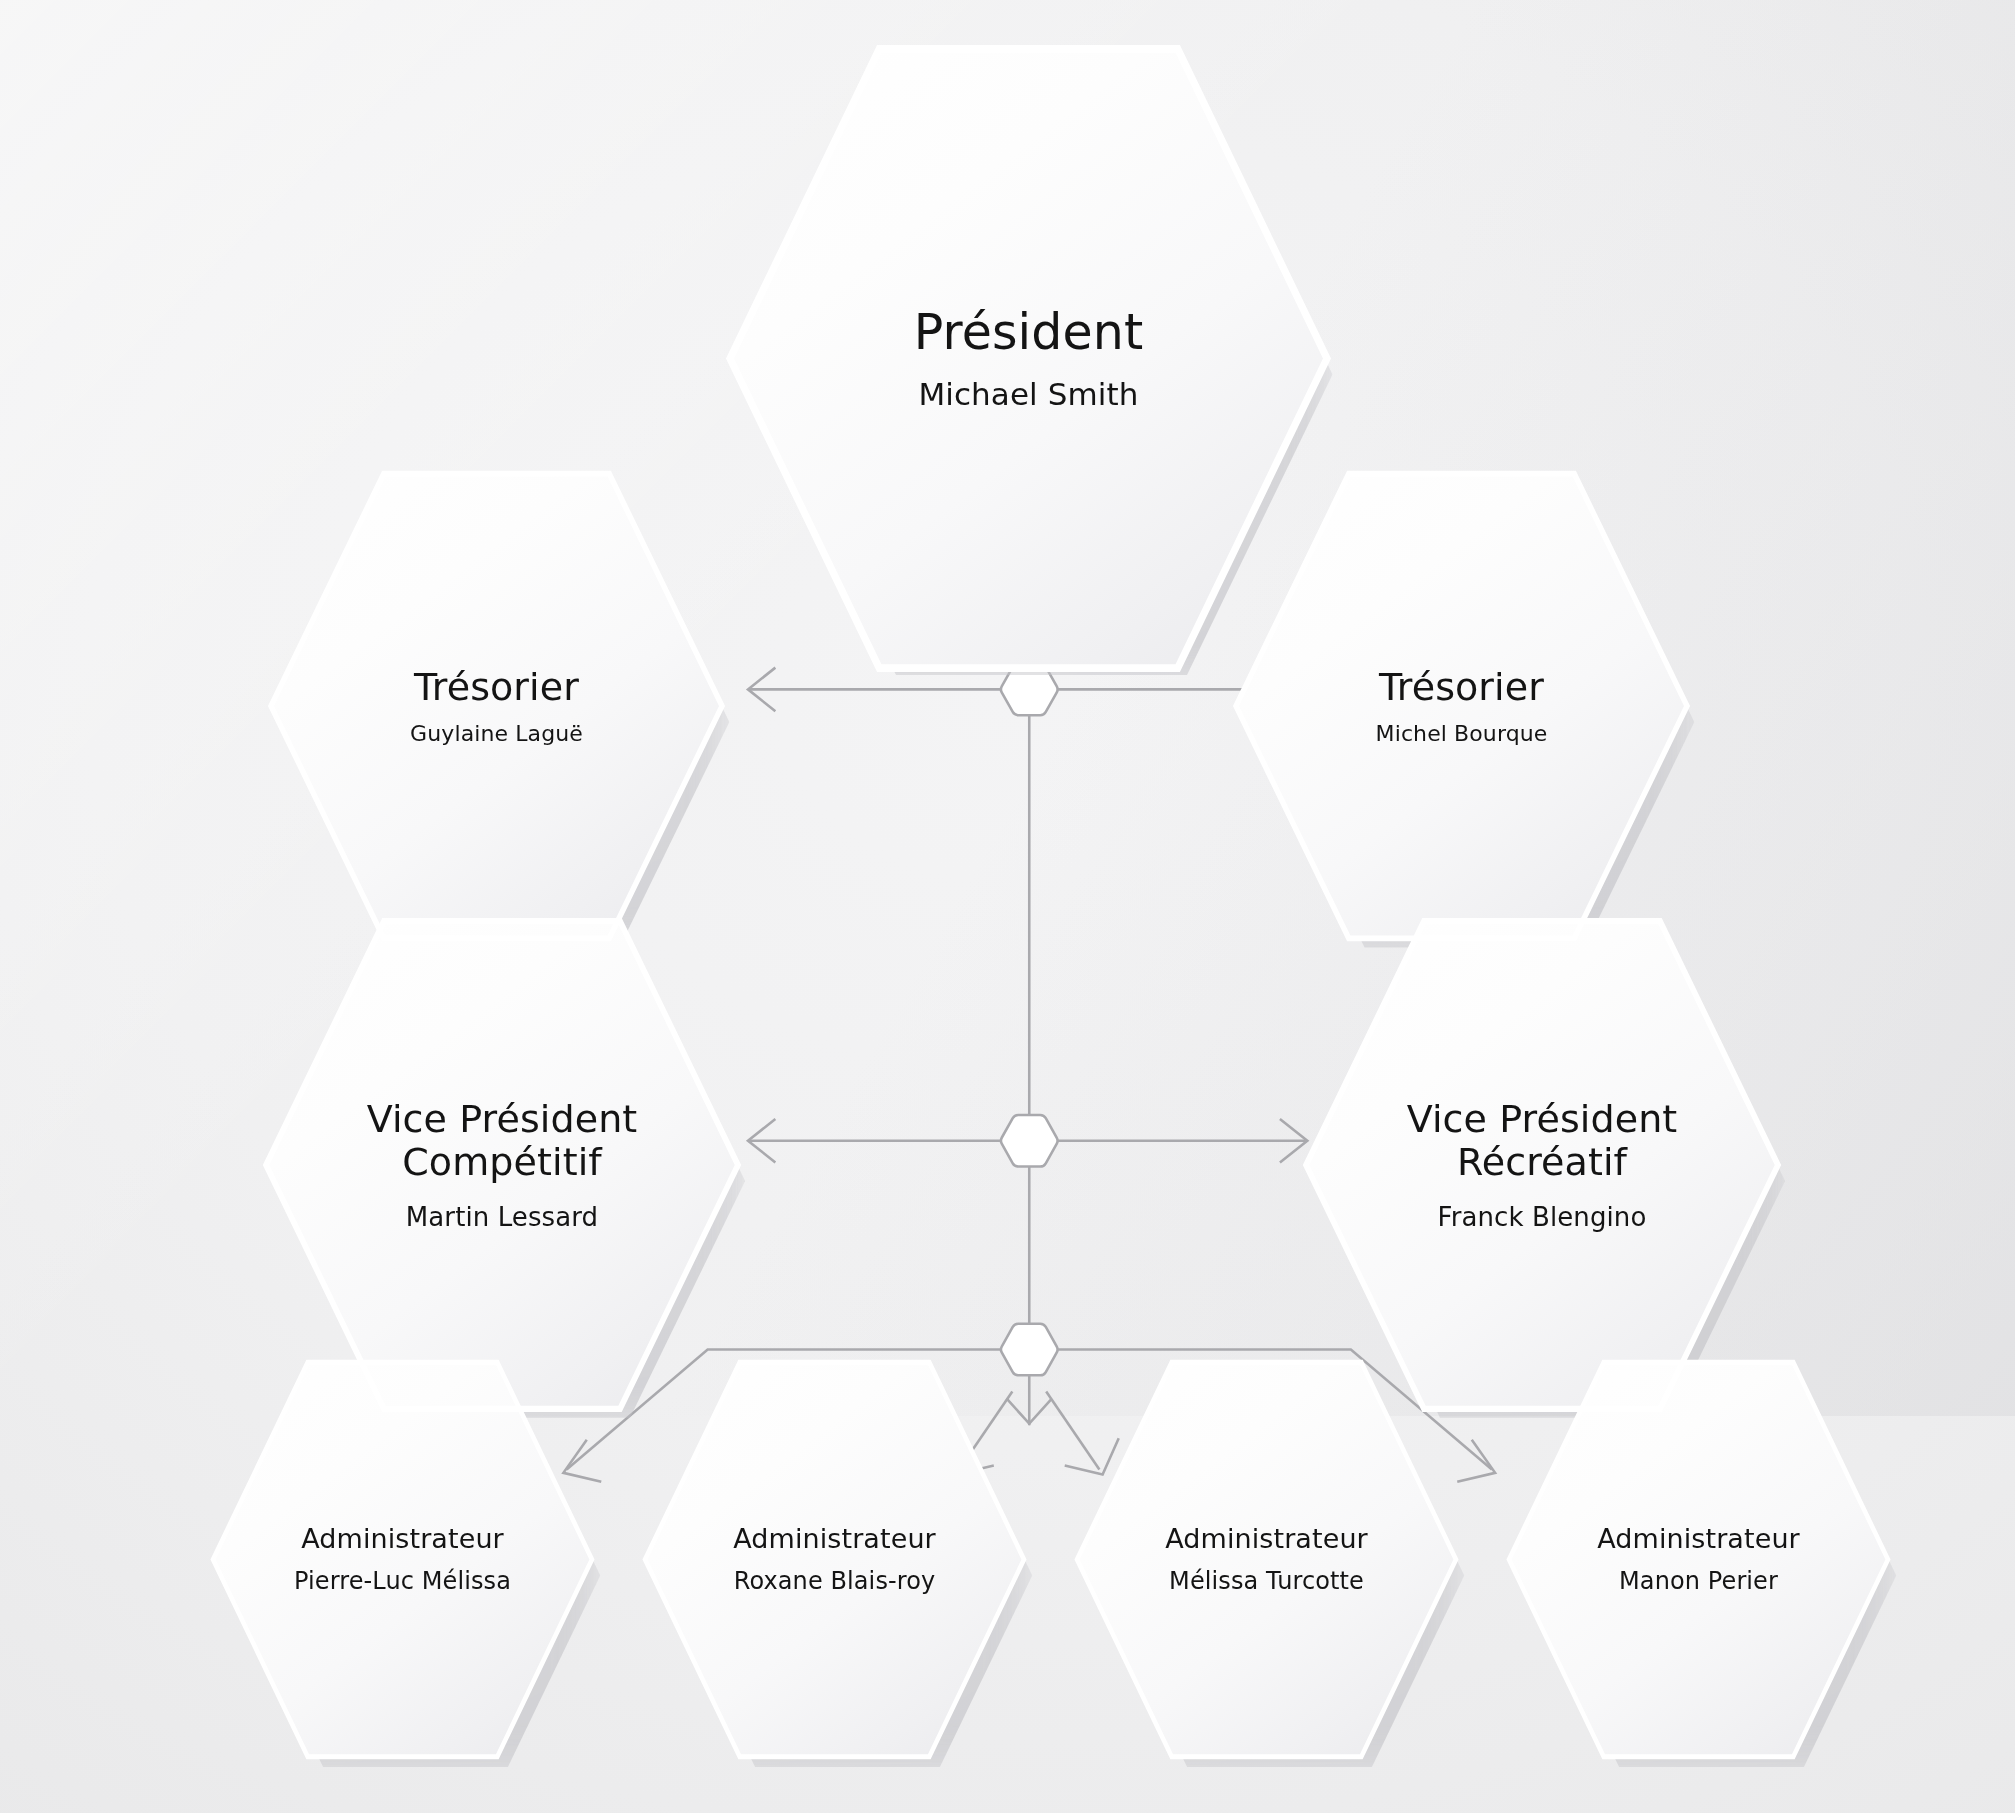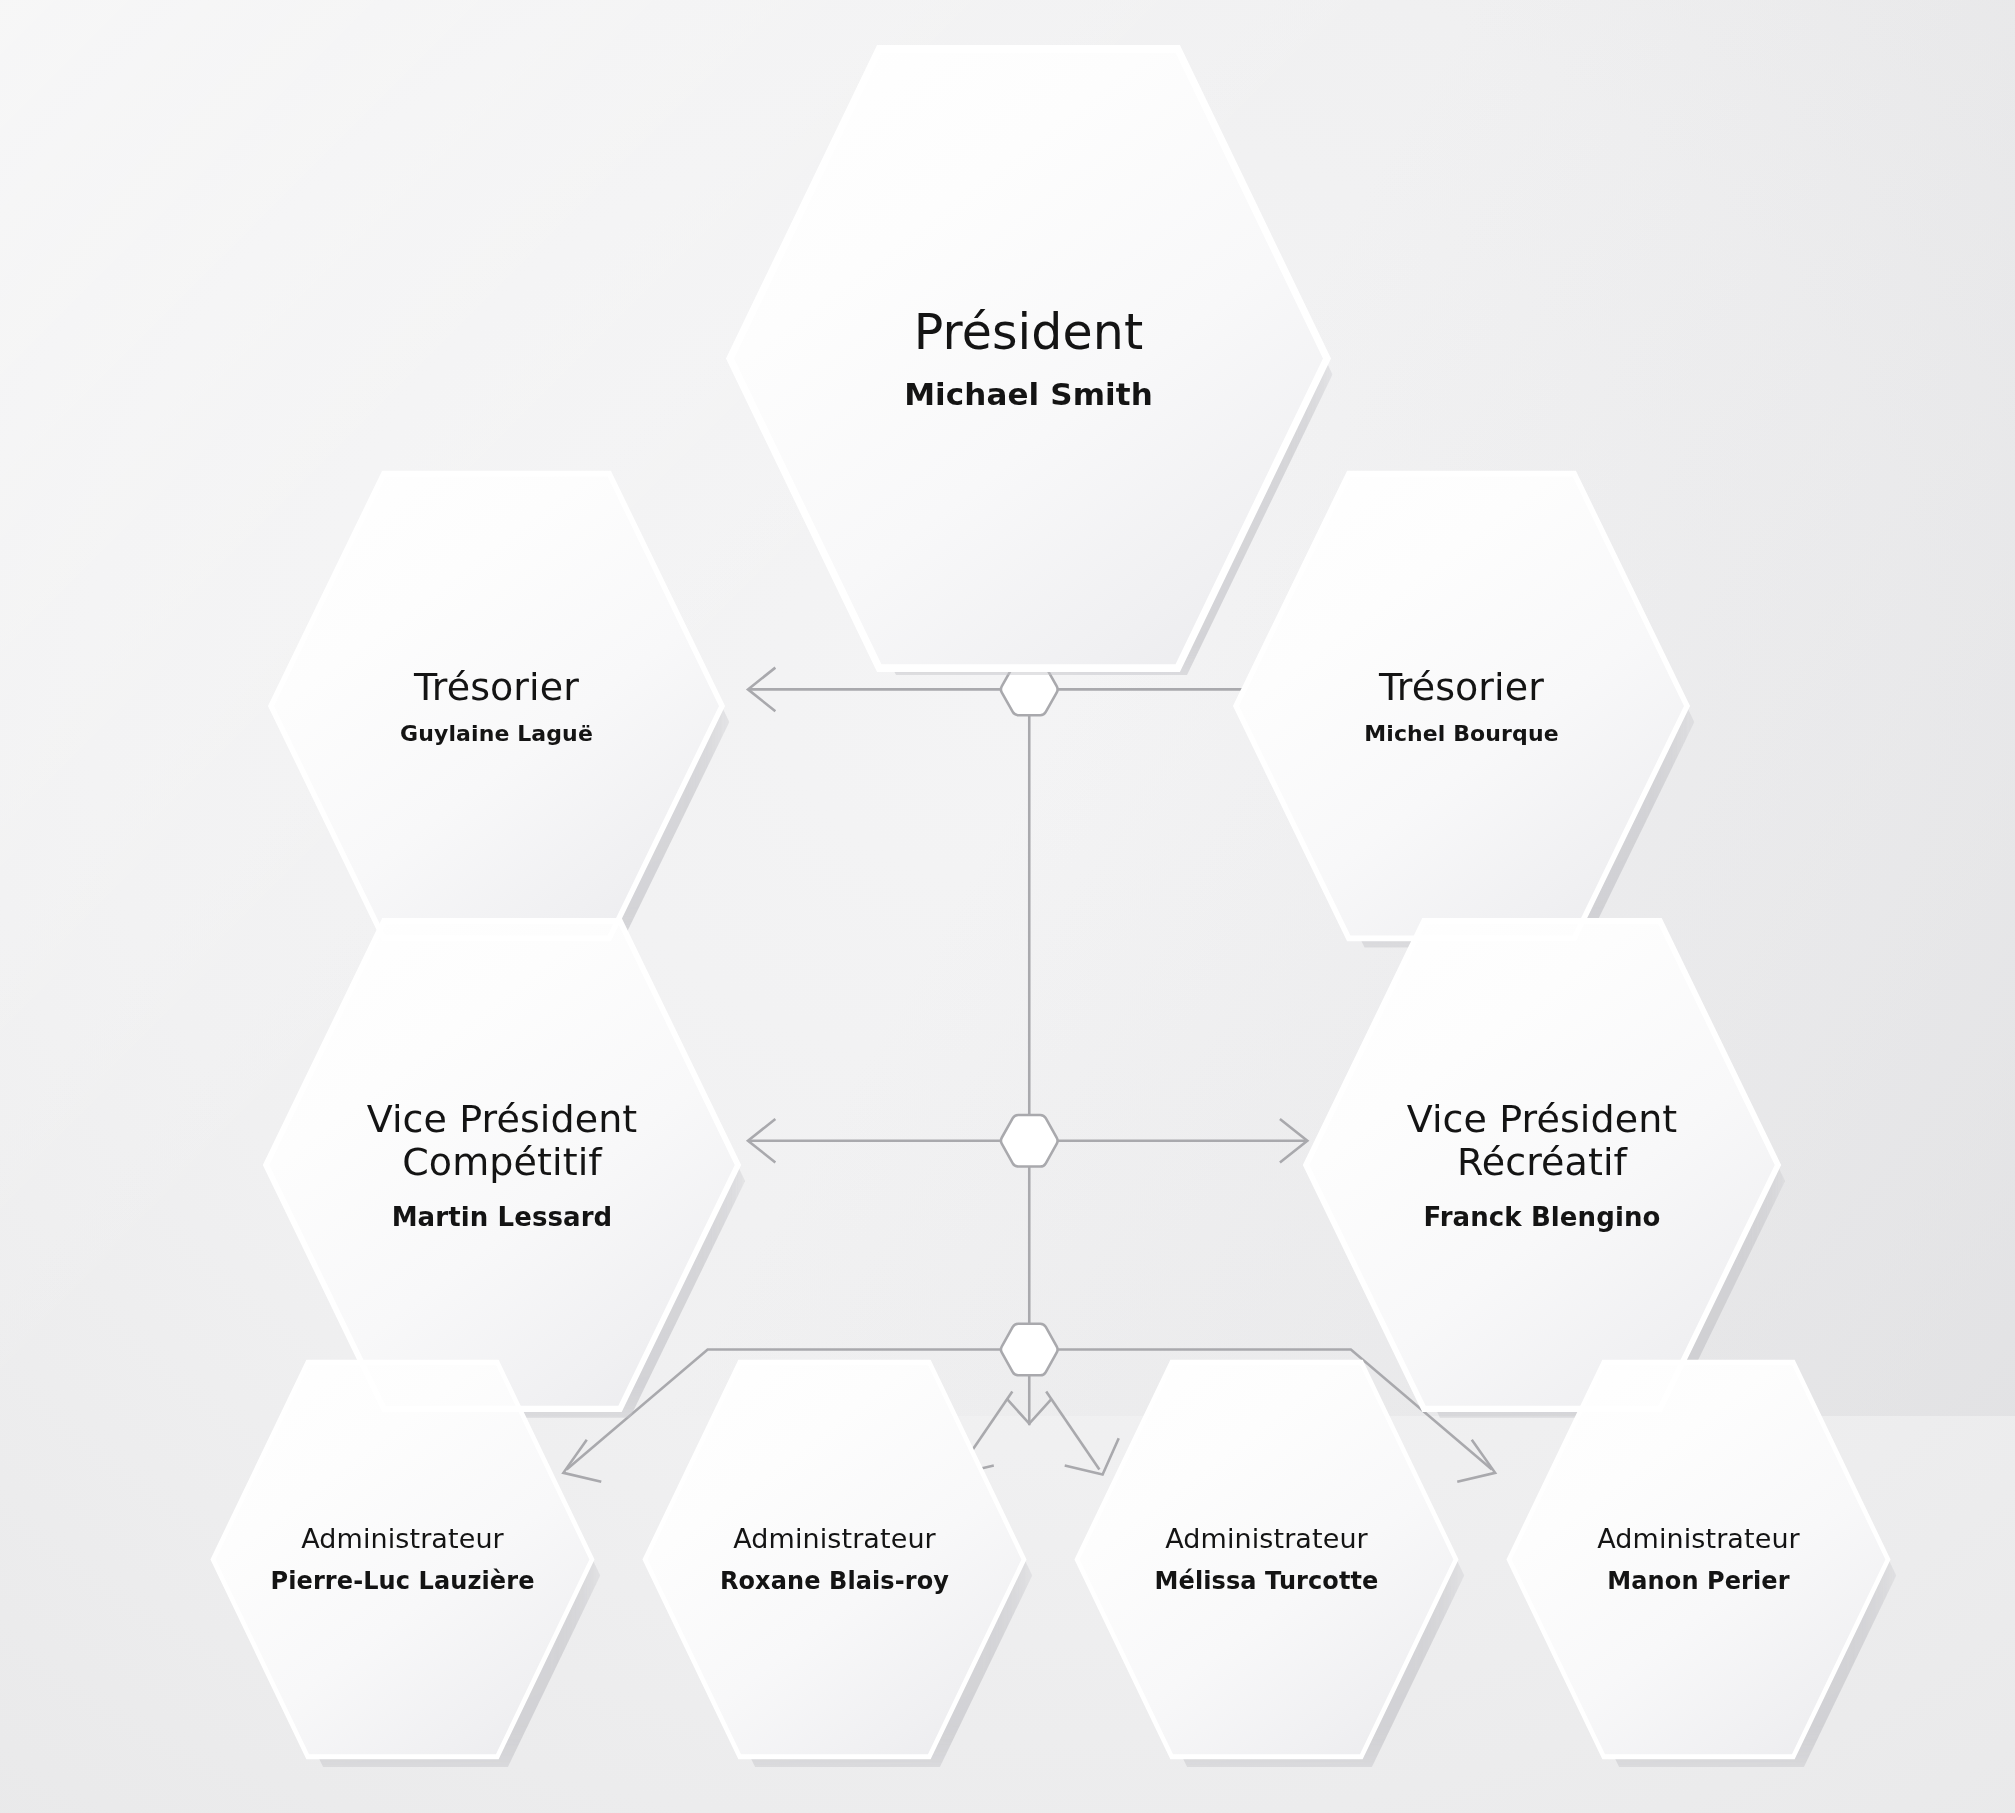--- a/index.html
+++ b/index.html
@@ -74,21 +74,21 @@
     color: #141414;
     line-height: 1.13;
   }
   .role {
     font-family: "DejaVu Sans", sans-serif;
     font-weight: 400;
     letter-spacing: 0.1px;
   }
   .person {
     font-family: "DejaVu Sans", sans-serif;
-    font-weight: 700;
+    font-weight: 400;
     letter-spacing: 0.1px;
   }
 
   
   .n-pres  { width: 597px; height: 645px; left: 730px;  top: 36px;  }
   .n-pres  .role   { font-size: 49px; }
   .n-pres  .person { font-size: 31px; margin-top: 16px; }
 
   .n-mid   { width: 451px; height: 484px; }
   .n-mid   .role   { font-size: 38px; }
@@ -233,21 +233,21 @@
   <div class="node n-adm n-a1">
     <div class="hex-shadow"></div>
     <div class="hex-body"></div>
     <div class="hex-round">
       <svg viewBox="0 0 100 100" preserveAspectRatio="none">
         <path d="M25 2 L75 2 L100 50 L75 98 L25 98 L0 50 Z" fill="none" stroke="#ffffff" stroke-width="1.2"></path>
       </svg>
     </div>
     <div class="txt">
       <div class="role">Administrateur</div>
-      <div class="person">Pierre-Luc Lauzière</div>
+      <div class="person">Pierre-Luc Mélissa</div>
     </div>
   </div>
 
   <div class="node n-adm n-a2">
     <div class="hex-shadow"></div>
     <div class="hex-body"></div>
     <div class="hex-round">
       <svg viewBox="0 0 100 100" preserveAspectRatio="none">
         <path d="M25 2 L75 2 L100 50 L75 98 L25 98 L0 50 Z" fill="none" stroke="#ffffff" stroke-width="1.2"></path>
       </svg>

